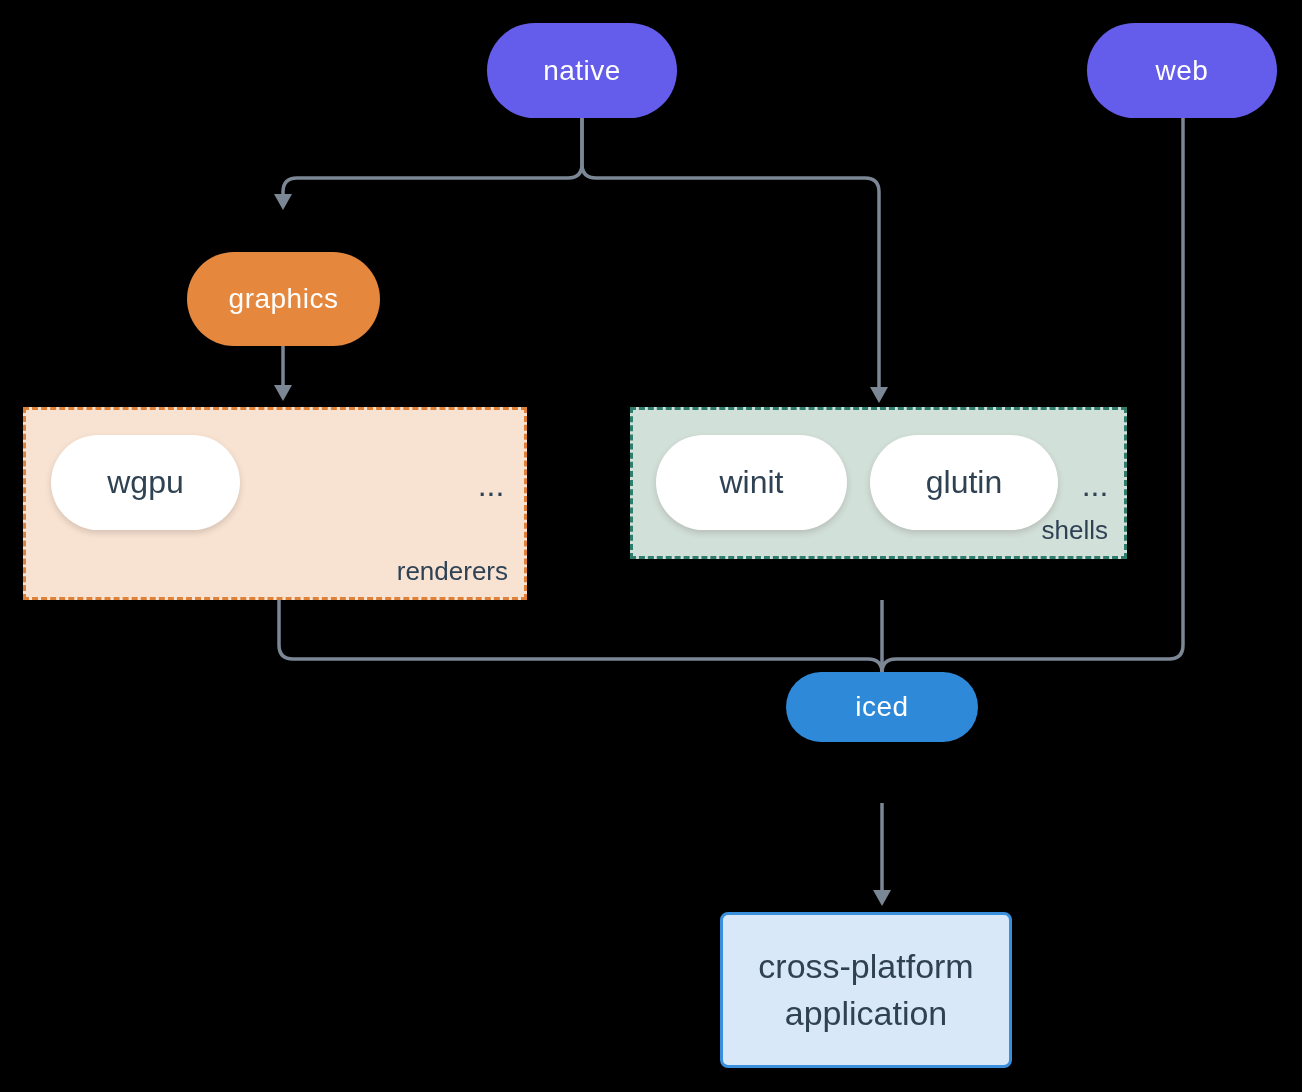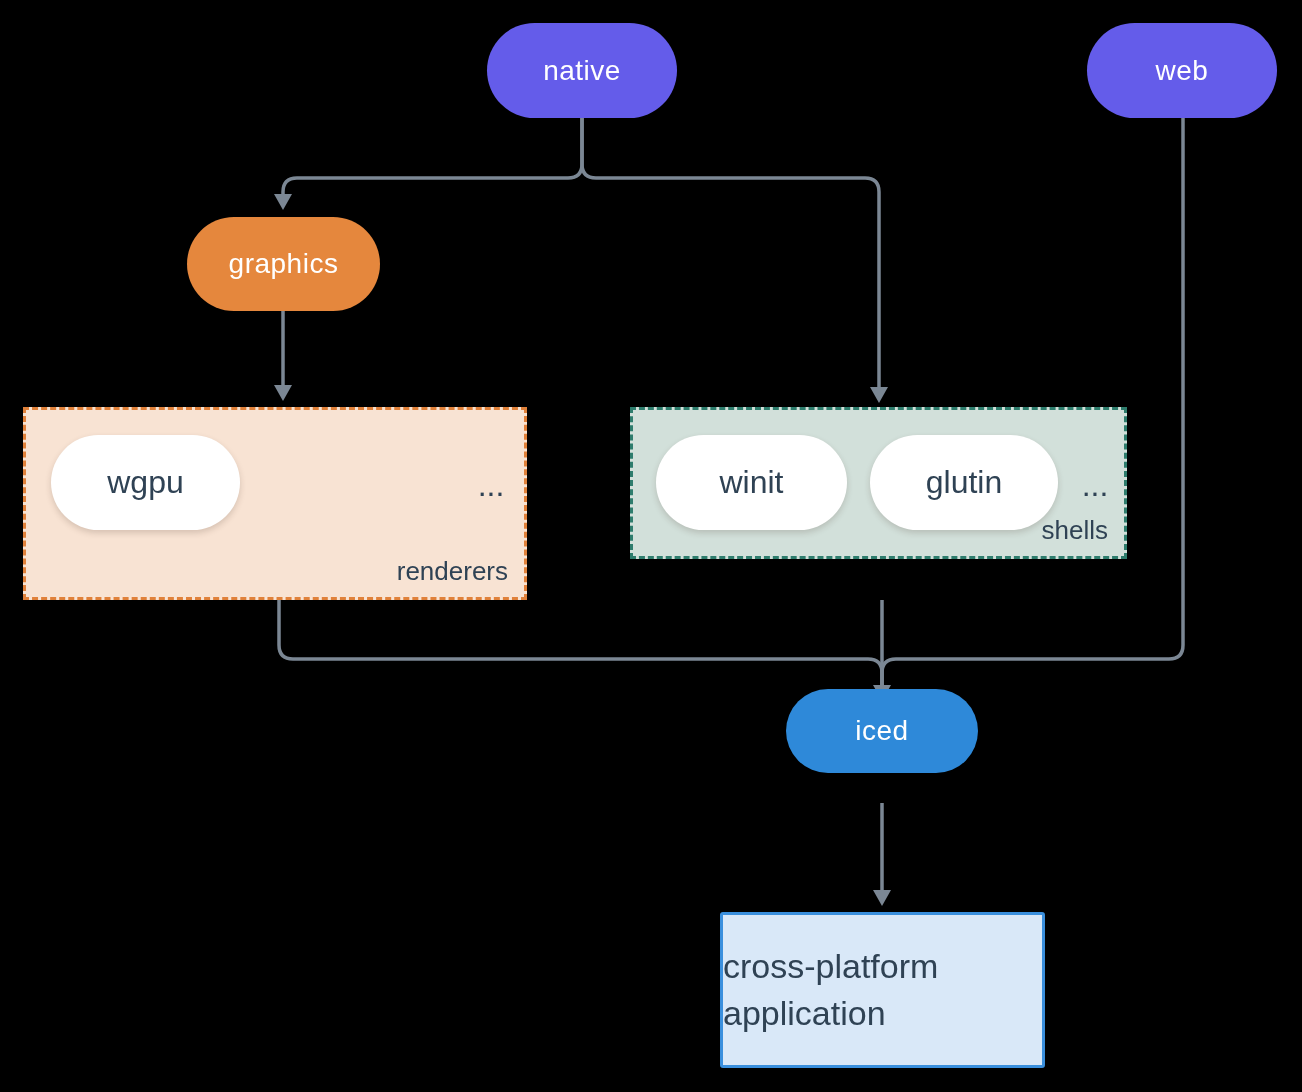--- a/index.html
+++ b/index.html
@@ -11,21 +11,21 @@
   }
   .canvas{position:absolute;inset:0;}
   svg.connectors{position:absolute;left:0;top:0;}
   .pill{
     position:absolute;
     display:flex;align-items:center;justify-content:center;
     border-radius:60px;
     color:#ffffff;font-size:28px;letter-spacing:.5px;
   }
   .pill.purple{background:#645cea;}
-  .pill.orange{background:#e5873d;}
+  .pill.orange{background:#e5873d;margin-top:35px;}
   .pill.blue{background:#2e89d9;}
   .group{
     position:absolute;border:3px dashed;box-sizing:border-box;
   }
   .group.renderers{background:#f8e3d3;border-color:#e0813a;}
   .group.shells{background:#d2e0da;border-color:#2e7d6d;}
   .white-pill{
     position:absolute;
     display:flex;align-items:center;justify-content:center;
     background:#ffffff;border-radius:60px;
@@ -34,24 +34,24 @@
   }
   .ellipsis{
     position:absolute;color:#2f4254;font-size:32px;
     width:50px;text-align:center;
   }
   .group-label{
     position:absolute;right:16px;bottom:10px;
     color:#2f4254;font-size:26px;
   }
   .app-box{
-    position:absolute;left:720px;top:912px;width:325px;height:156px;
-    background:#d9e8f8;border:3px solid #3a8fdd;border-radius:3px;
+    position:absolute;left:720px;top:912px;width:292px;height:156px;
+    background:#d9e8f8;border:3px solid #3a8fdd;border-radius:8px;
     box-sizing:border-box;
-    display:flex;flex-direction:column;align-items:flex-start;justify-content:center;
+    display:flex;flex-direction:column;align-items:center;justify-content:center;
     color:#2f4254;font-size:34px;line-height:47px;
   }
 </style>
 </head>
 <body>
 
 <div class="canvas">
 
   <svg class="connectors" width="1302" height="1092" viewBox="0 0 1302 1092" fill="none" stroke="#7b8794" stroke-width="3.5">
 
@@ -87,20 +87,20 @@
     <div class="group-label">renderers</div>
   </div>
 
   <div class="group shells" style="left:630px;top:407px;width:497px;height:152px;">
     <div class="white-pill" style="left:23px;top:25px;width:191px;height:95px;">winit</div>
     <div class="white-pill" style="left:237px;top:25px;width:188px;height:95px;">glutin</div>
     <div class="ellipsis" style="left:437px;top:57px;">...</div>
     <div class="group-label">shells</div>
   </div>
 
-  <div class="pill blue" style="left:786px;top:689px;width:192px;height:84px;text-align:right;">iced</div>
+  <div class="pill blue" style="left:786px;top:672px;width:192px;height:70px;text-align:right;">iced</div>
 
   <div class="app-box">
     <div>cross-platform</div>
     <div>application</div>
   </div>
 
 </div>
 
 </body></html>

